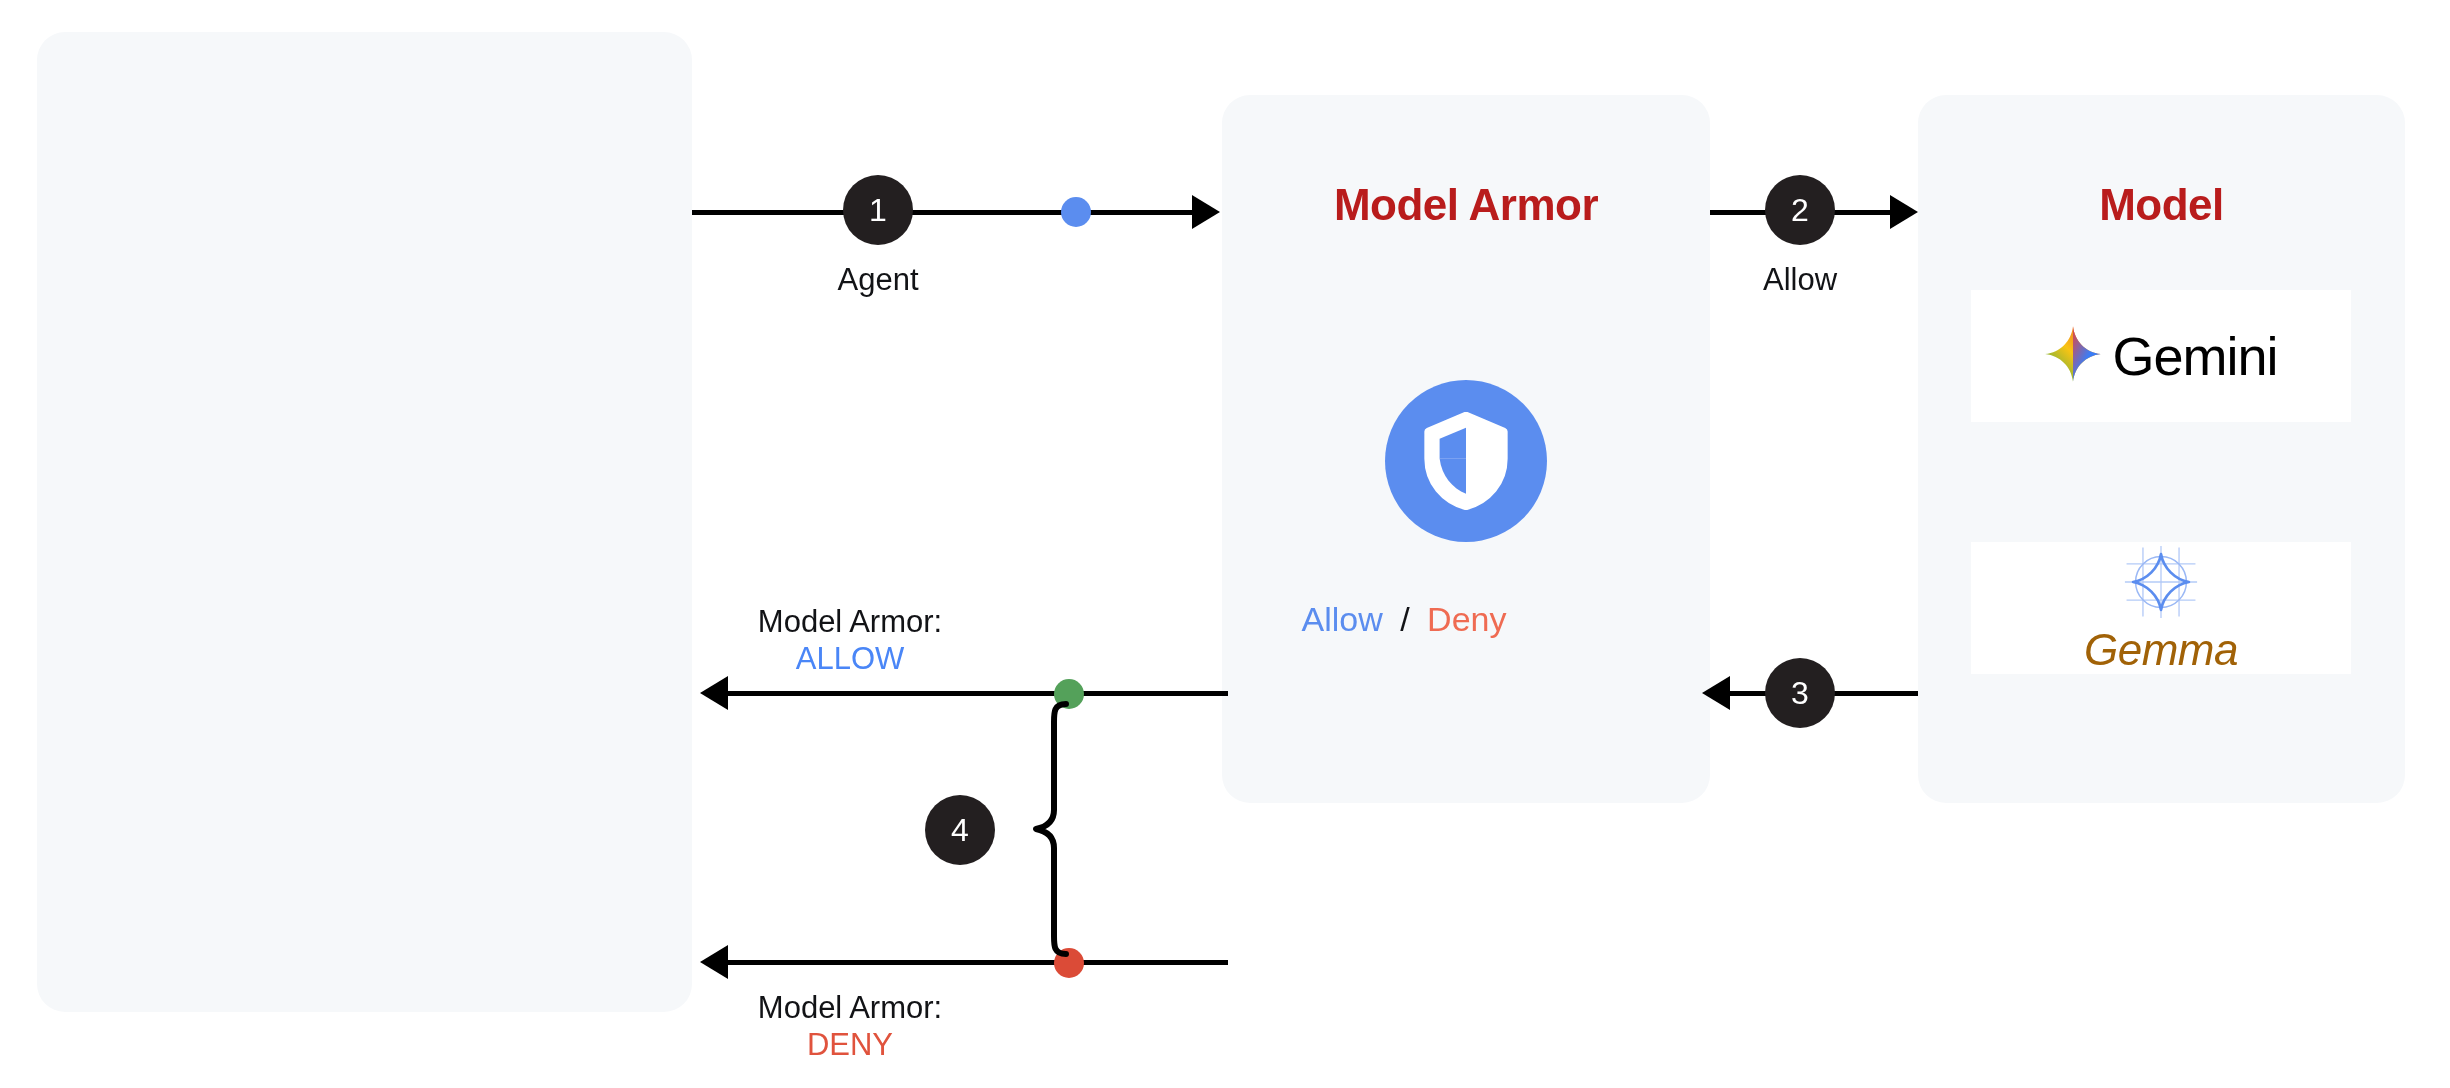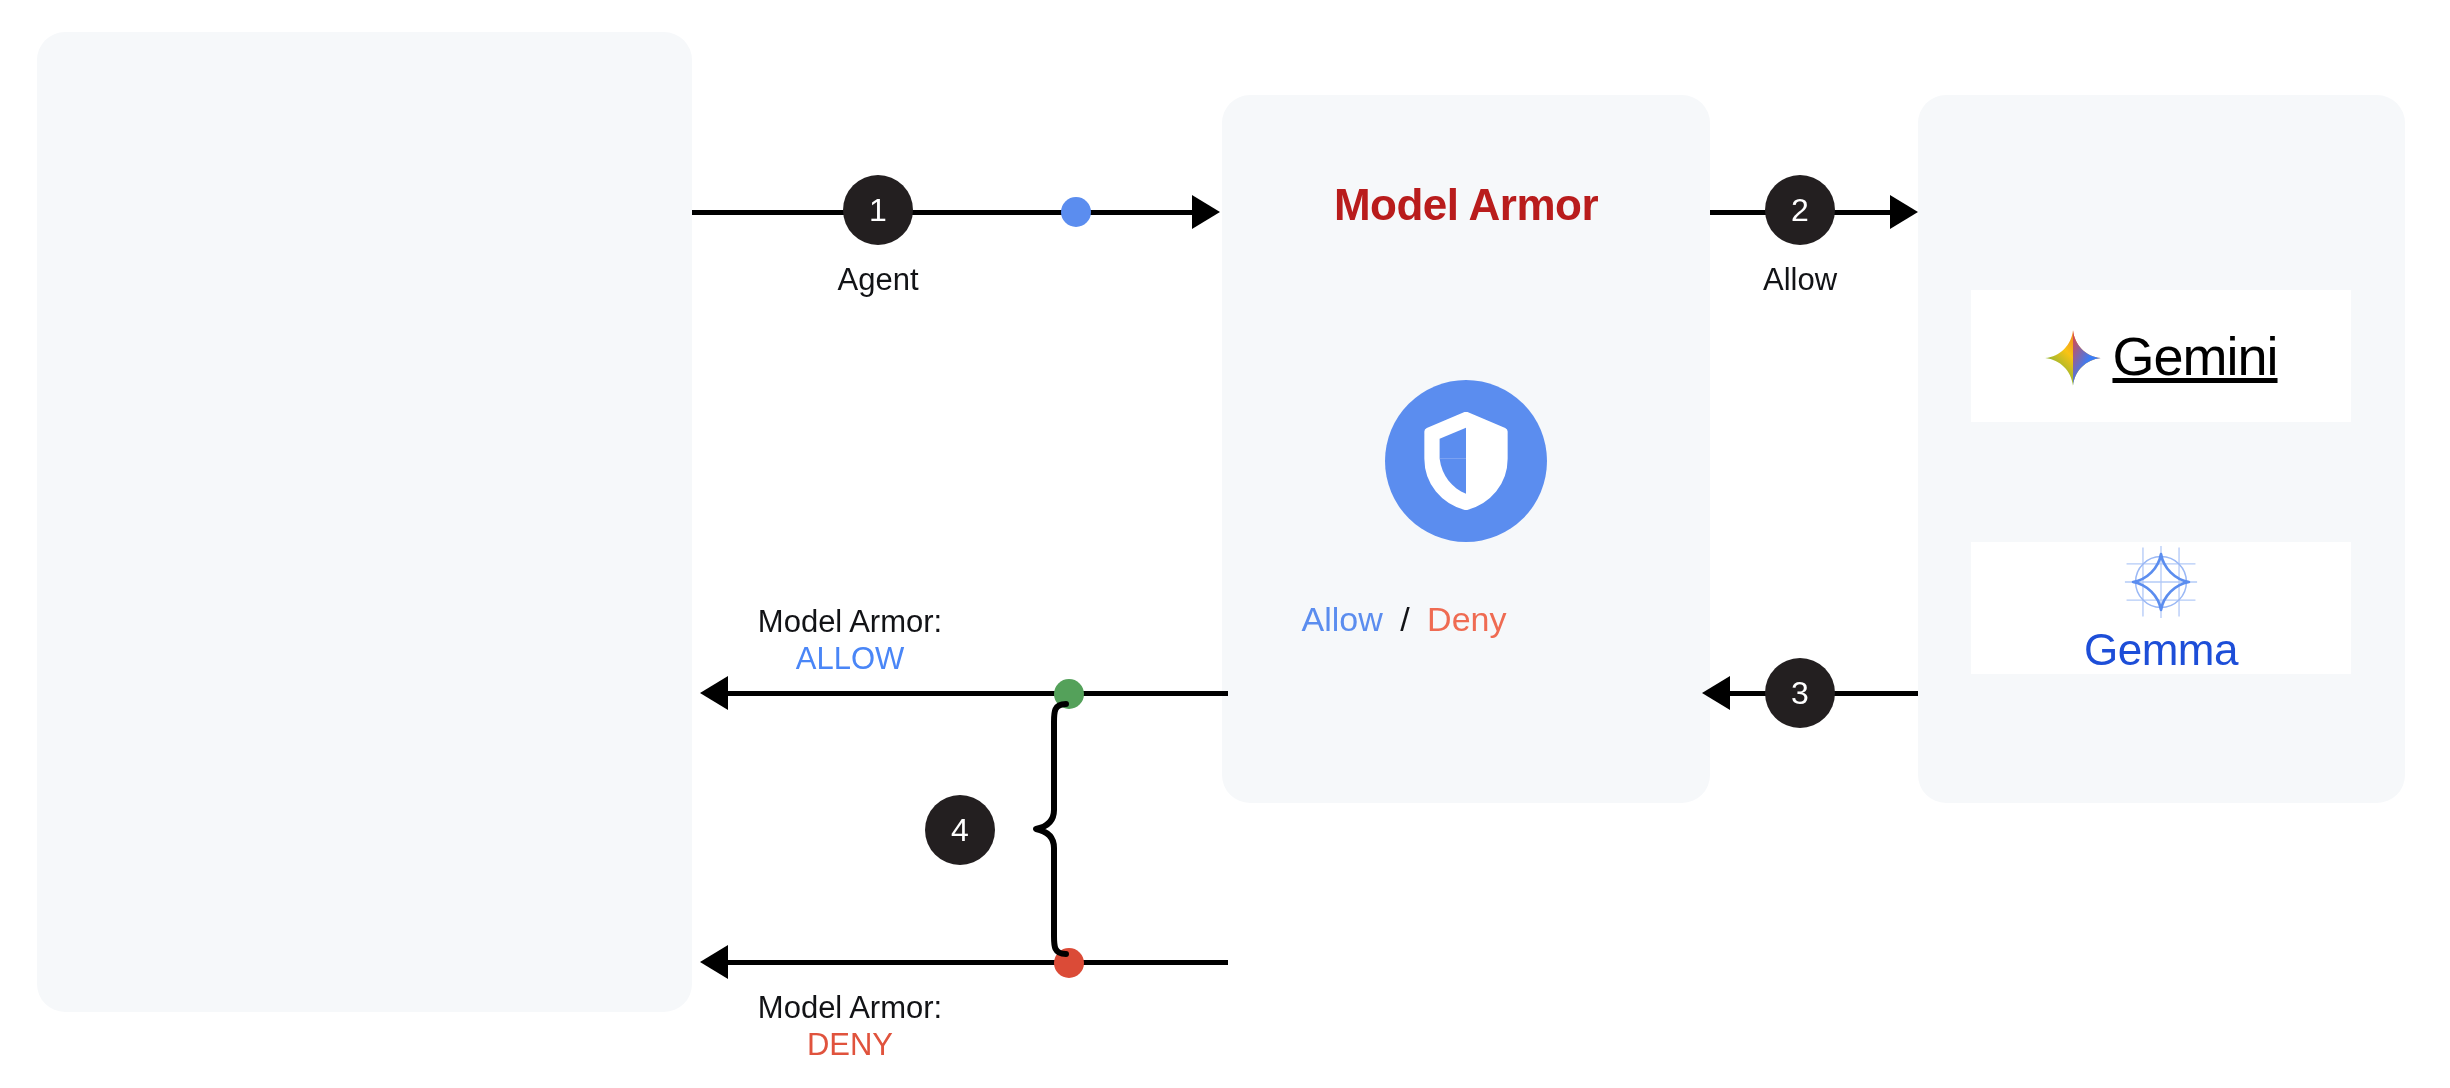--- a/index.html
+++ b/index.html
@@ -31,24 +31,24 @@
         display:flex;align-items:center;justify-content:center;}
 
   .policy{position:absolute;text-align:center;width:100%;font-size:34px;line-height:1.3;}
   .policy .allow{color:#5b8def;}
   .policy .slash{color:#121316;}
   .policy .deny{color:#ef6b52;}
   .policy .sub{display:block;font-size:30px;color:#121316;margin-top:2px;}
 
   .card{position:absolute;background:#ffffff;display:flex;align-items:center;justify-content:center;}
 
-  .gemini-row{display:flex;align-items:flex-end;gap:10px;text-decoration:underline;}
+  .gemini-row{display:flex;align-items:flex-start;gap:10px;}
   .gemini-word{font-size:54px;font-weight:400;color:#000;letter-spacing:-1px;}
   .gemma-col{display:flex;flex-direction:column;align-items:center;gap:2px;}
-  .gemma-word{font-size:44px;color:#1d4ed8;letter-spacing:-0.5px;}
+  .gemma-word{font-size:44px;color:#a16207;letter-spacing:-0.5px;font-style:italic;}
 
   .allow-txt{color:#4a86f7;}
   .deny-txt{color:#e0533d;}
 </style>
 </head>
 <body>
 
 <div id="stage">
 
   <div class="panel" style="left:37px;top:32px;width:655px;height:980px;">
@@ -76,20 +76,21 @@
   </div>
 
   <div class="policy" style="left:1160px;top:597px;width:488px;">
     <span class="allow">Allow</span>
     <span class="slash" style="margin:0 8px;">/</span>
     <span class="deny">Deny</span>
   </div>
 
   <div class="panel" style="left:1918px;top:95px;width:487px;height:708px;">
   </div>
+  <div class="panel-title box-title" style="left:1918px;top:180px;width:487px;">Model</div>
 
   <div class="card" style="left:1971px;top:290px;width:380px;height:132px;">
     <div class="gemini-row">
       <svg width="58" height="58" viewBox="0 0 100 100">
         <defs>
           <linearGradient id="gemGradA" x1="0" y1="0" x2="1" y2="1">
             <stop offset="0%" stop-color="#e8453c"></stop>
             <stop offset="55%" stop-color="#3b7df6"></stop>
             <stop offset="100%" stop-color="#3b7df6"></stop>
           </linearGradient>

